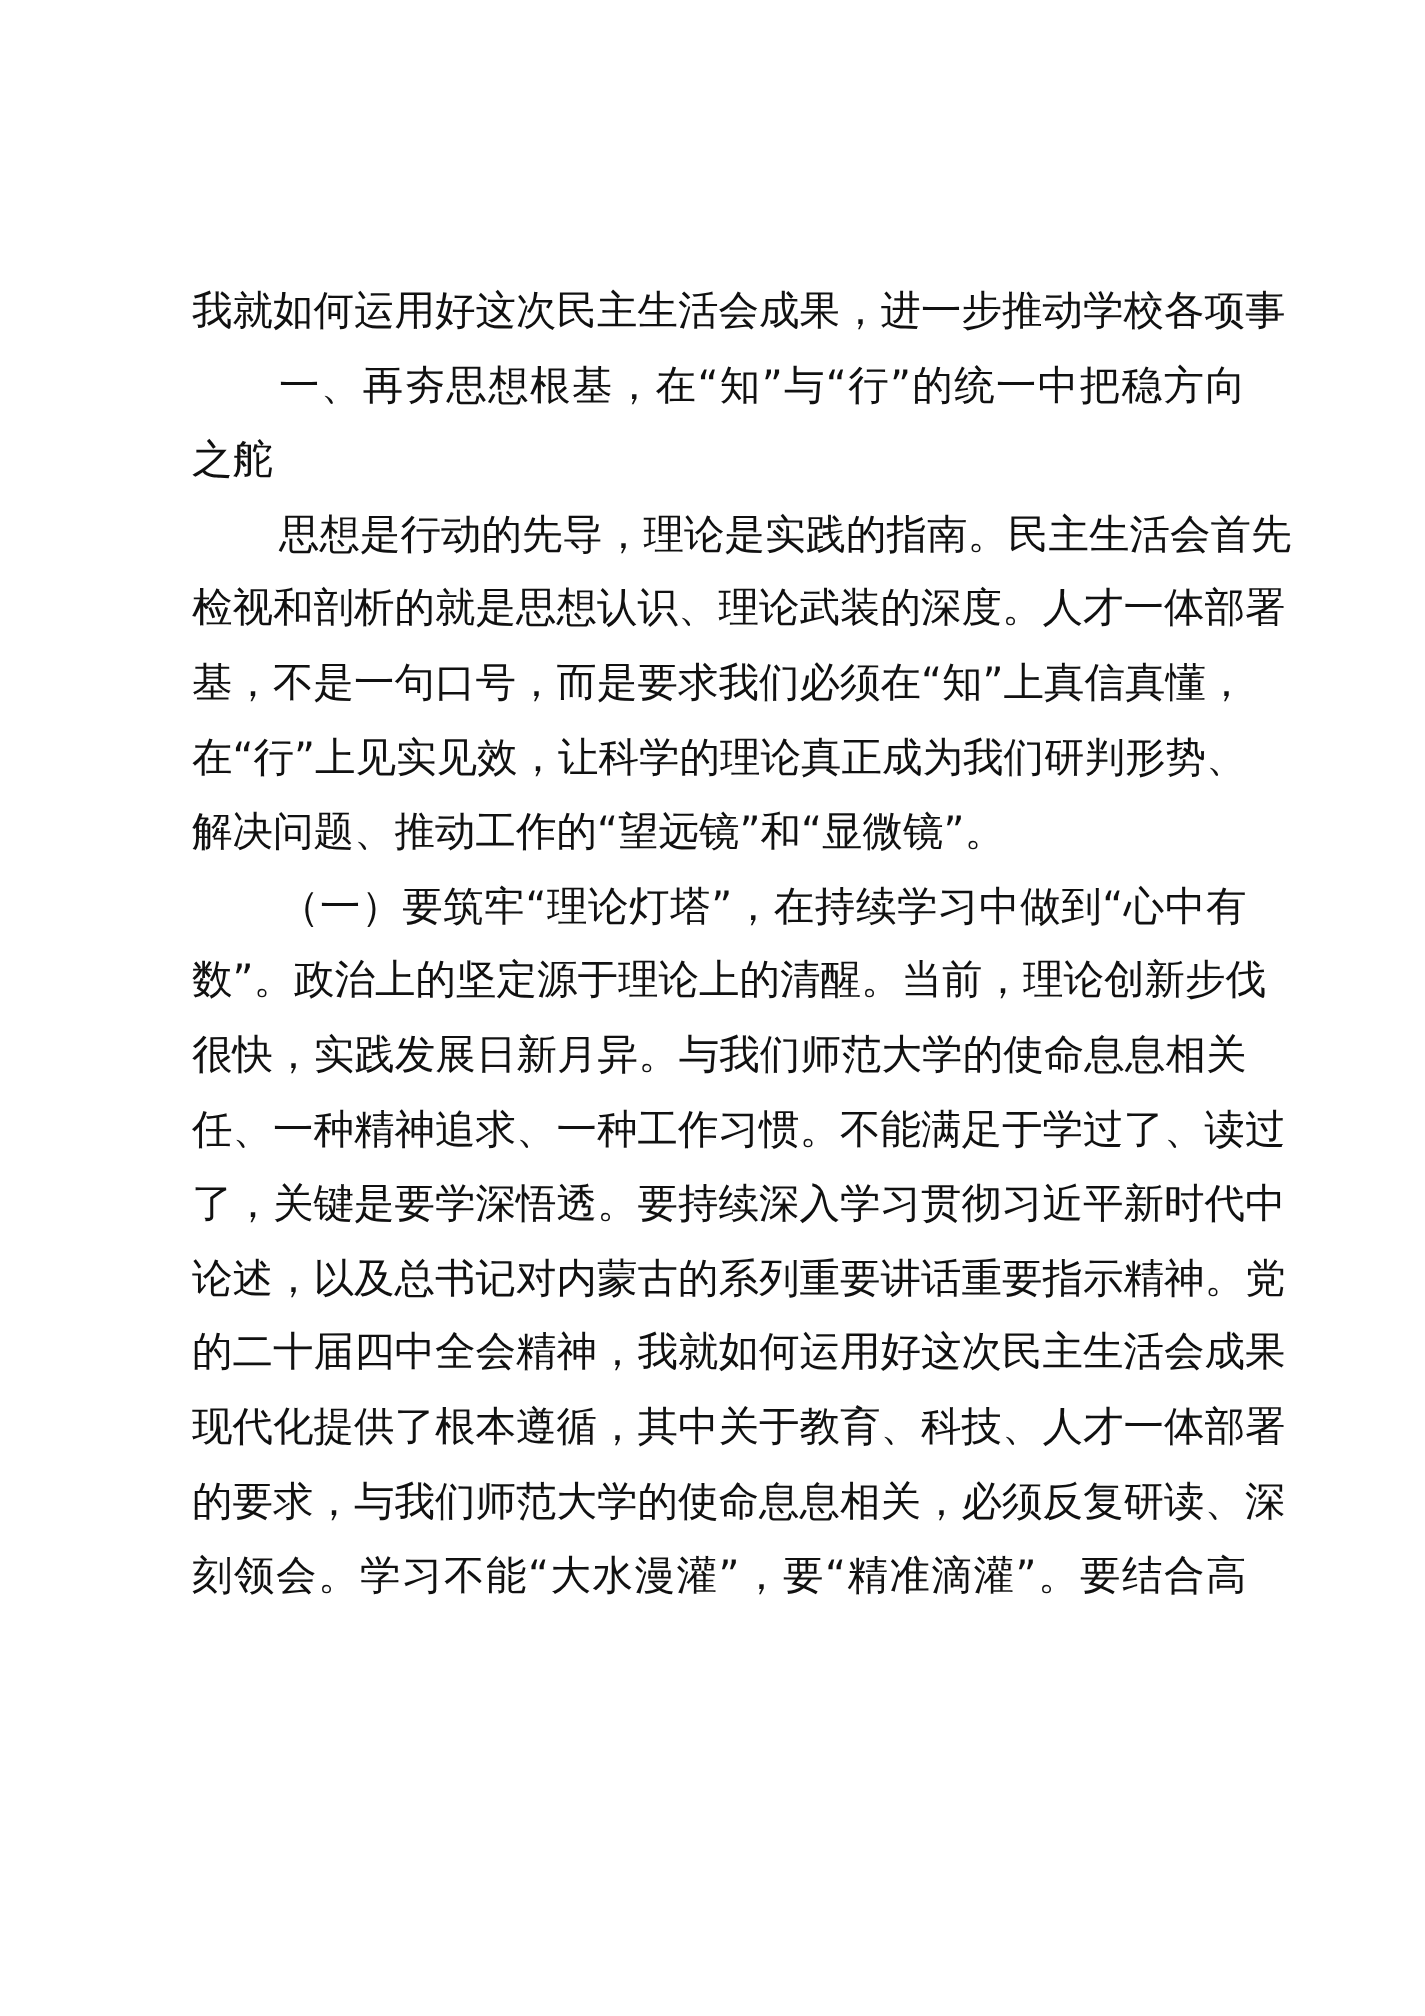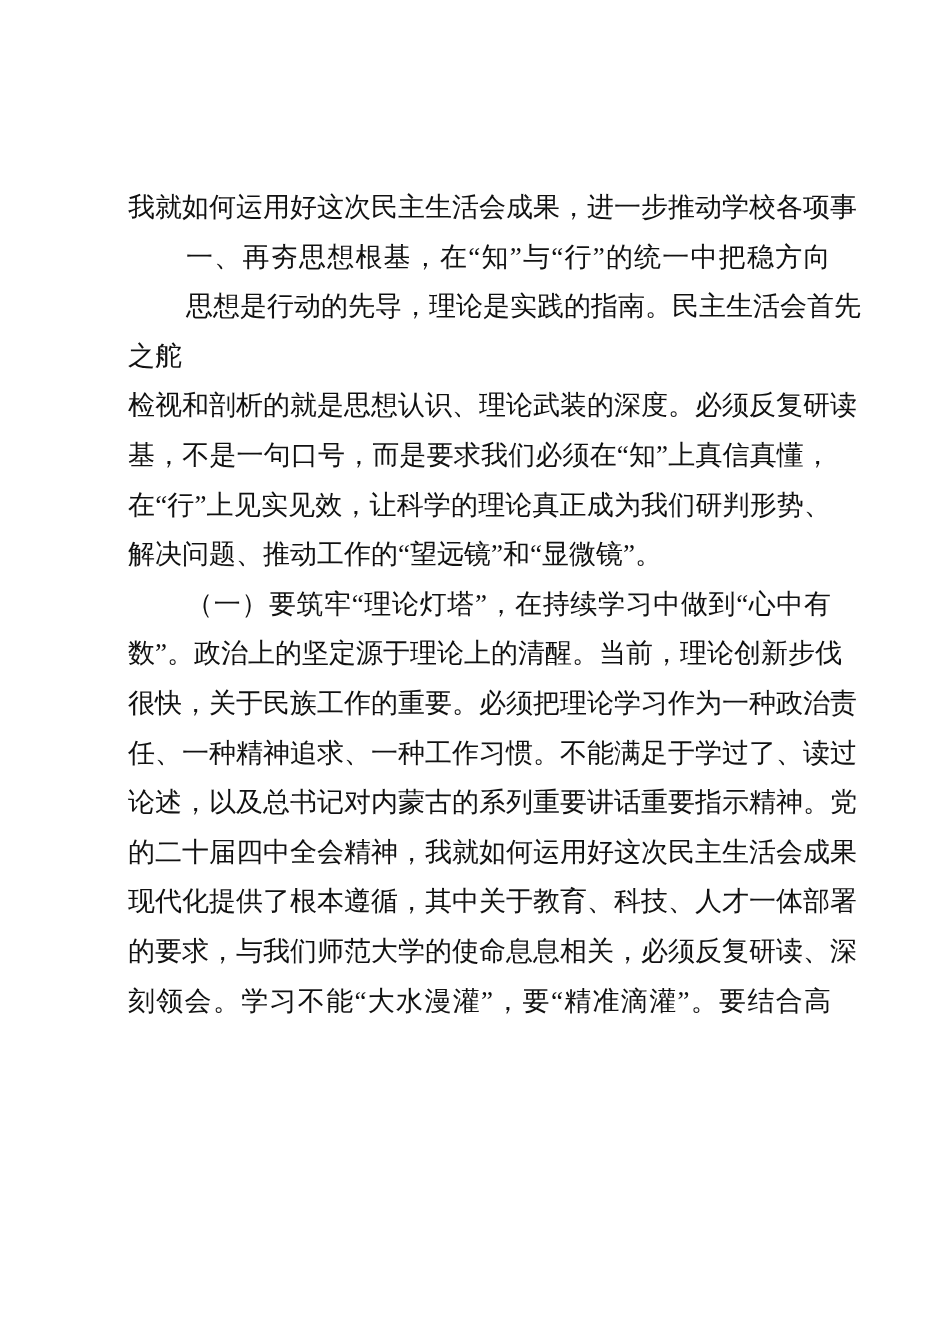--- a/index.html
+++ b/index.html
@@ -21,21 +21,20 @@
       top: 0;
       width: 950px;
       height: 1344px;
       background: #ffffff;
     }
     .body-text {
       position: absolute;
       left: 128px;
       top: 183px;
       width: 703px;
-      font-family: Liberation Serif, serif;
     }
     .line {
       display: block;
       height: 49.6px;
       line-height: 49.6px;
       font-size: 27px;
       white-space: nowrap;
       text-align: justify;
       text-align-last: justify;
       overflow: visible;
@@ -52,32 +51,33 @@
   </style>
 </head>
 <body>
 
 <div class="page">
   <div class="body-text">
 
     <span class="line">我就如何运用好这次民主生活会成果，进一步推动学校各项事</span>
 
     <span class="line indent heading">一、再夯思想根基，在“知”与“行”的统一中把稳方向</span>
+    <span class="line last">之舵</span>
+
     <span class="line indent">思想是行动的先导，理论是实践的指南。民主生活会首先</span>
-
-    <span class="line last">之舵</span>
-    <span class="line">检视和剖析的就是思想认识、理论武装的深度。必须反复研读</span>
+    <span class="line">检视和剖析的就是思想认识、理论武装的深度。人才一体部署</span>
     <span class="line">基，不是一句口号，而是要求我们必须在“知”上真信真懂，</span>
     <span class="line">在“行”上见实见效，让科学的理论真正成为我们研判形势、</span>
     <span class="line last">解决问题、推动工作的“望远镜”和“显微镜”。</span>
 
     <span class="line indent">（一）要筑牢“理论灯塔”，在持续学习中做到“心中有</span>
     <span class="line">数”。政治上的坚定源于理论上的清醒。当前，理论创新步伐</span>
-    <span class="line">很快，关于民族工作的重要。必须把理论学习作为一种政治责</span>
+    <span class="line">很快，实践发展日新月异。与我们师范大学的使命息息相关</span>
     <span class="line">任、一种精神追求、一种工作习惯。不能满足于学过了、读过</span>
+    <span class="line">了，关键是要学深悟透。要持续深入学习贯彻习近平新时代中</span>
     <span class="line">论述，以及总书记对内蒙古的系列重要讲话重要指示精神。党</span>
     <span class="line">的二十届四中全会精神，我就如何运用好这次民主生活会成果</span>
     <span class="line">现代化提供了根本遵循，其中关于教育、科技、人才一体部署</span>
     <span class="line">的要求，与我们师范大学的使命息息相关，必须反复研读、深</span>
     <span class="line">刻领会。学习不能“大水漫灌”，要“精准滴灌”。要结合高</span>
 
   </div>
 </div>
 
 </body></html>

